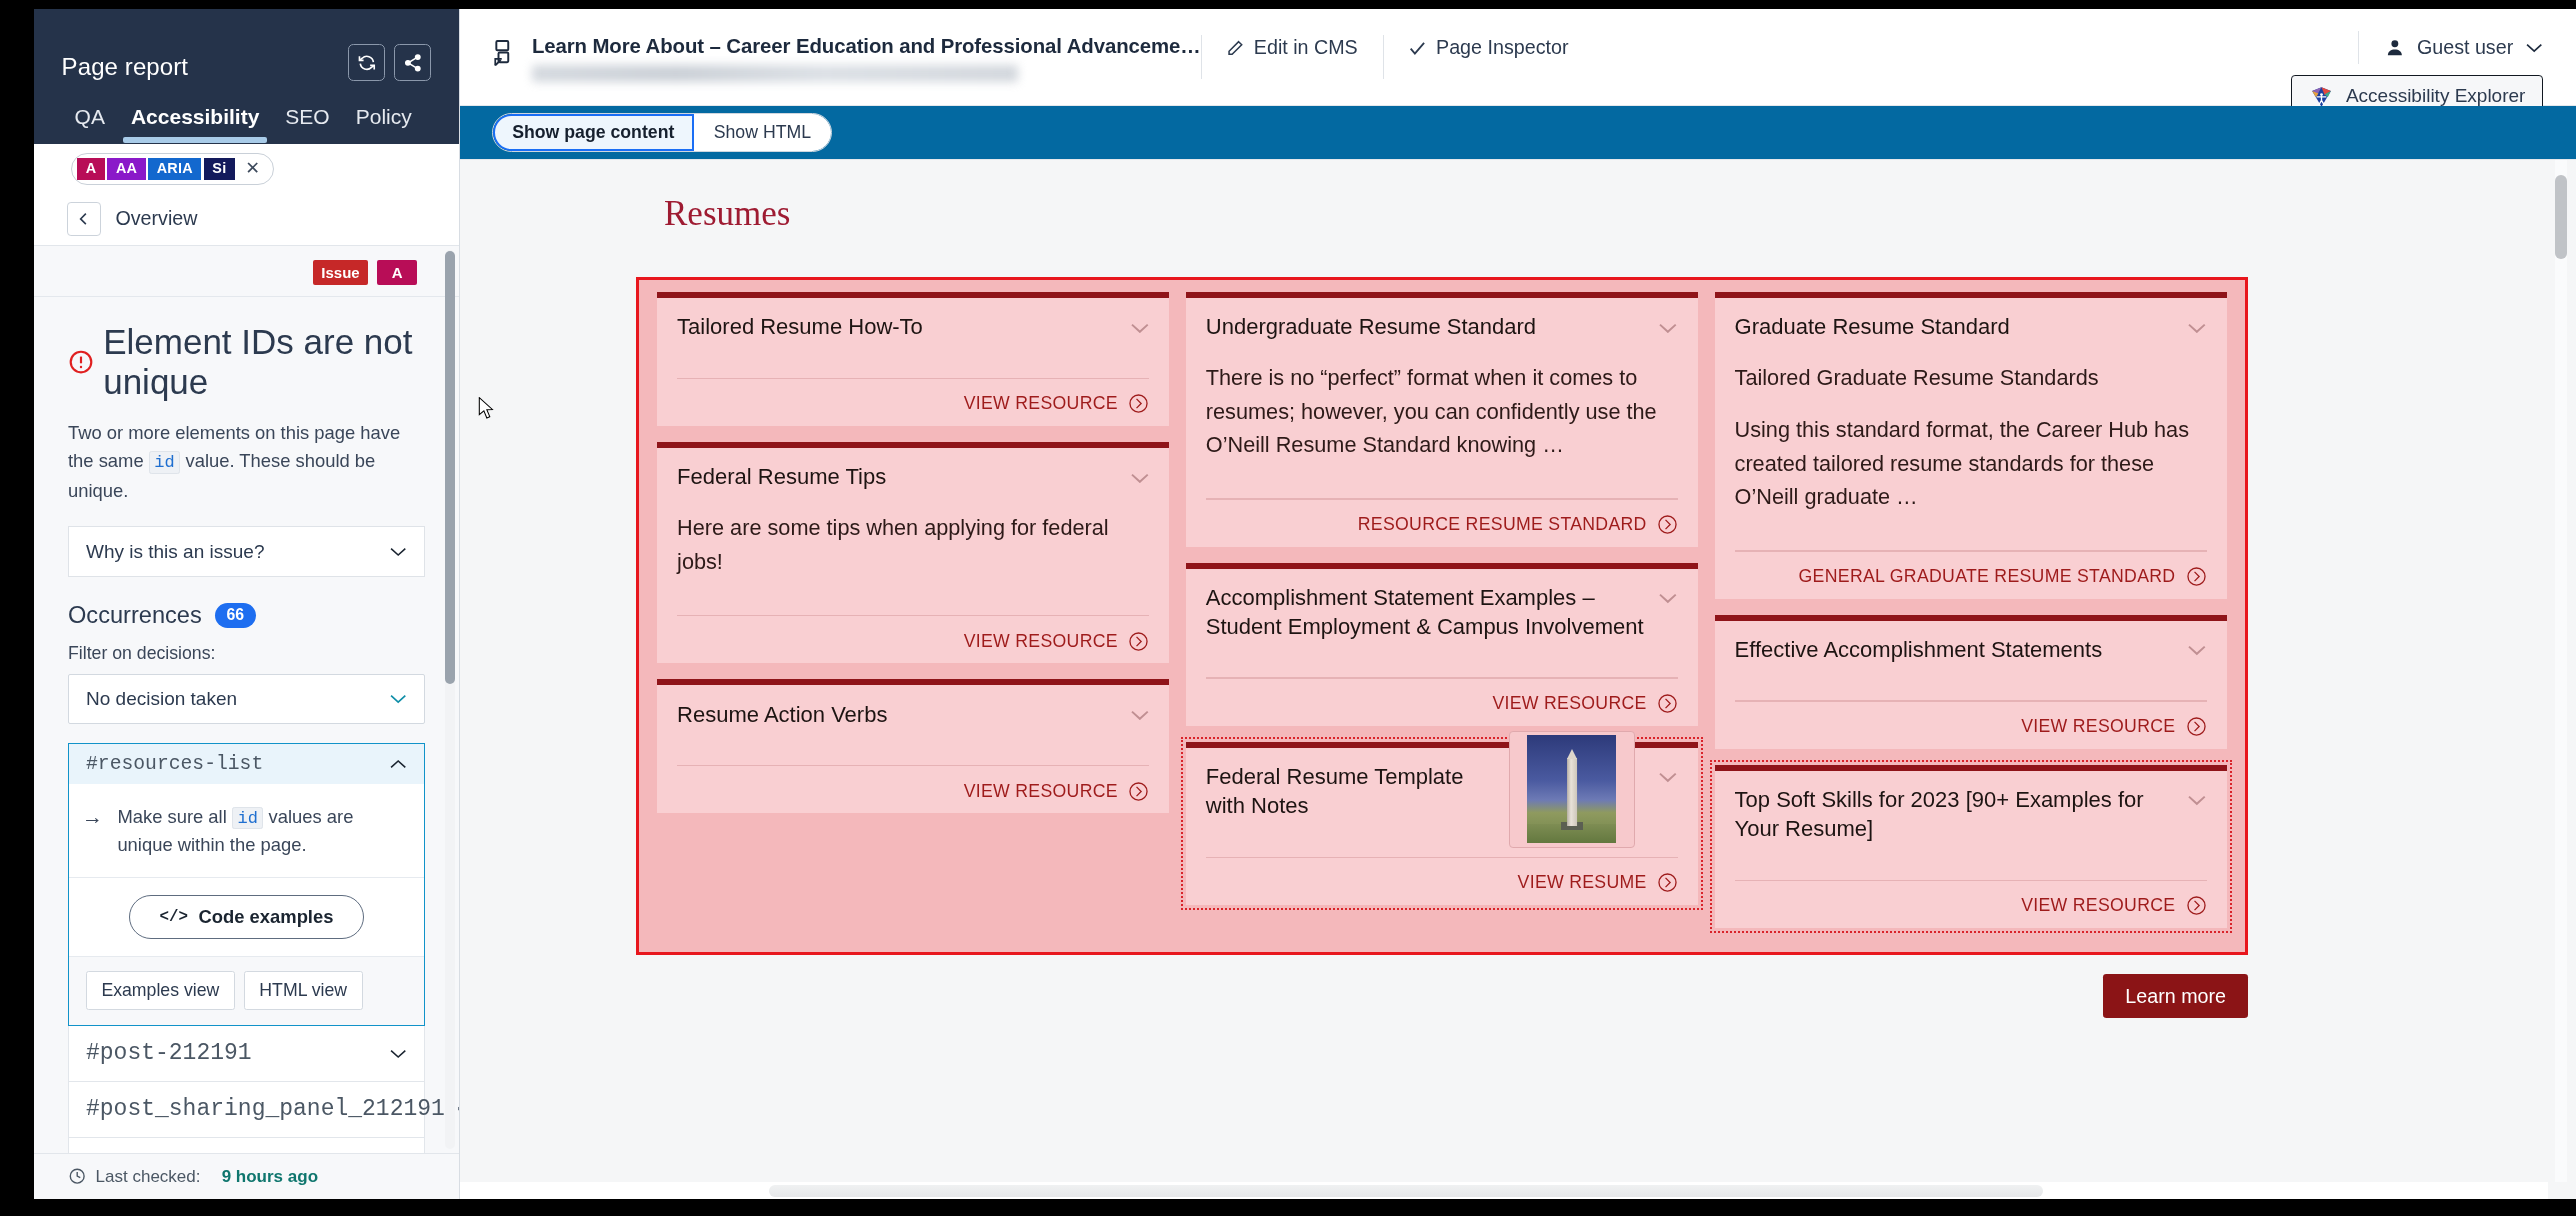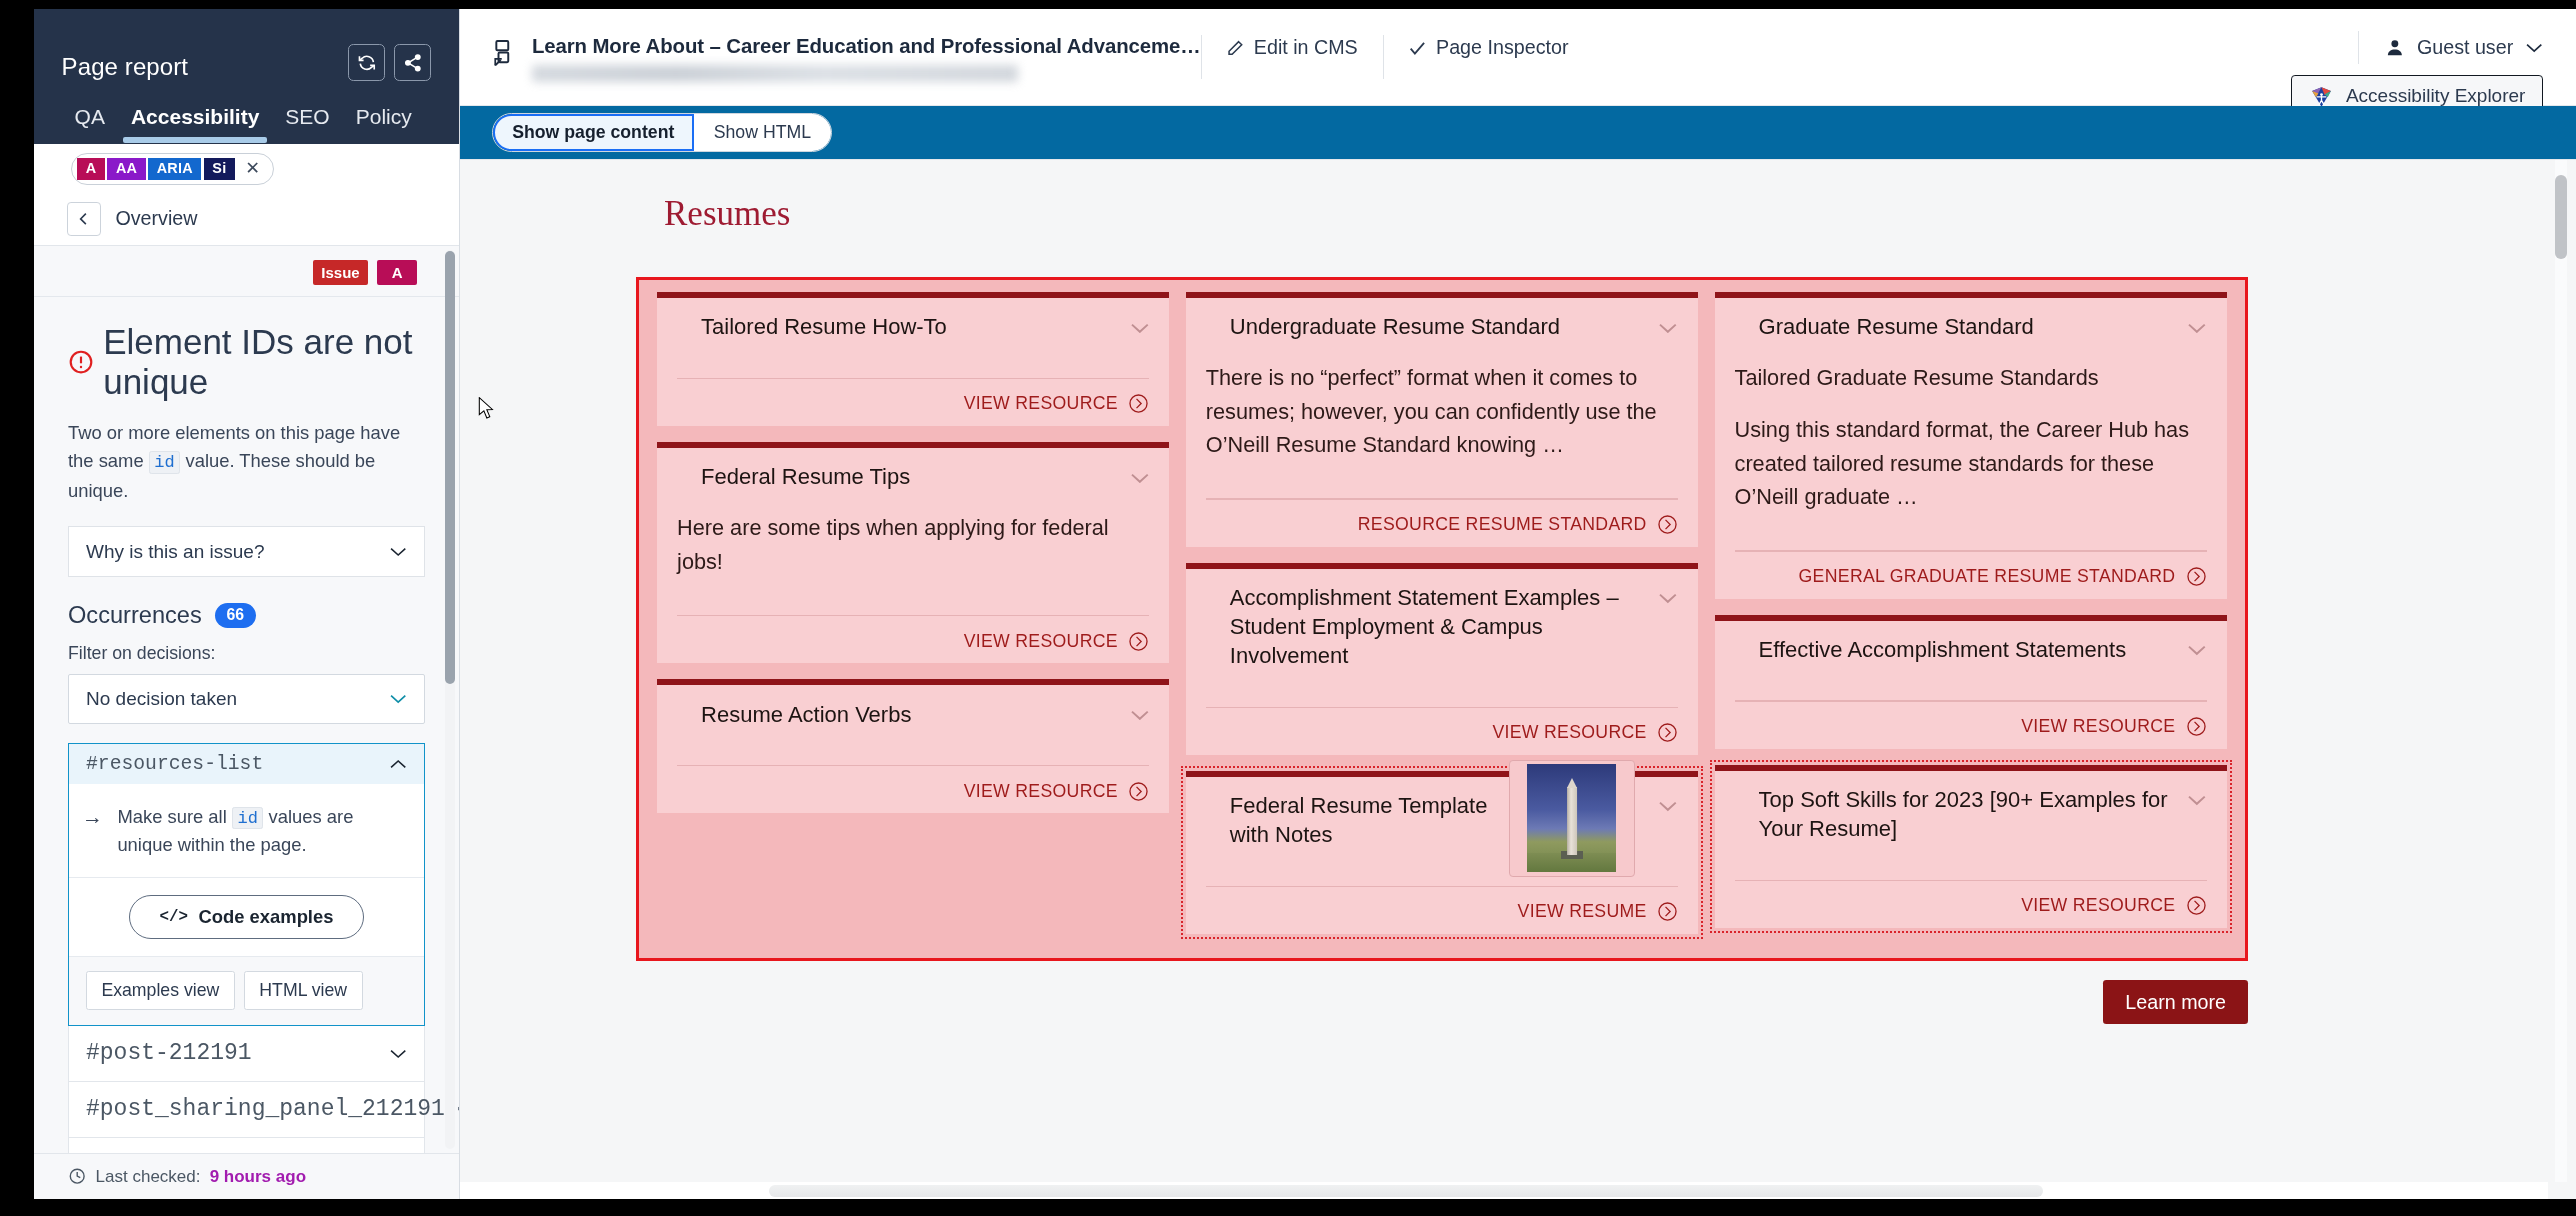--- a/index.html
+++ b/index.html
@@ -264,21 +264,21 @@
   .code-glyph { font-family: "Liberation Mono", monospace; font-size: 17px; color: #2c3a4f; }
 
   .lp-footer {
     flex: 0 0 46px;
     border-top: 0.7px solid #e2e6eb;
     background: #f7f8fa;
     display: flex; align-items: center; gap: 9.2px;
     padding-left: 34px;
     font-size: 17px; color: #4b5764;
   }
-  .lp-footer b { color: #a21caf; }
+  .lp-footer b { color: #0f766e; margin-left: 12px; }
   .clock { width: 18.4px; height: 18.4px; }
 
   
   #main {
     flex: 1 1 auto;
     display: flex; flex-direction: column;
     background: #fff; min-width: 0;
     position: relative;
   }
   .main-topbar {
@@ -374,21 +374,21 @@
 
   .rcard {
     background: #f9cfd2;
     border-top: 6.6px solid #8f1419;
     padding: 14.4px 19.7px 11.8px 19.7px;
     position: relative;
     display: flex; flex-direction: column;
   }
   .rcard.outlined { outline: 2.6px dotted #d9232a; outline-offset: 3.9px; }
   .rcard-head {
-    display: flex; align-items: flex-start; justify-content: space-between; gap: 13px; margin-left: 24px;
+    display: flex; align-items: flex-start; justify-content: space-between; gap: 13px;
   }
   .rcard-title {
     font-size: 22px; color: #1d1412; line-height: 1.32; font-weight: 400;
     flex: 1 1 auto;
   }
   .rcard-chev { flex: 0 0 19.7px; width: 19.7px; height: 11.8px; margin-top: 9.2px; }
   .rcard-body {
     font-size: 21.7px; color: #2d1a18; line-height: 1.55; margin-top: 19.7px;
   }
   .rcard-body p + p { margin-top: 18.4px; }

